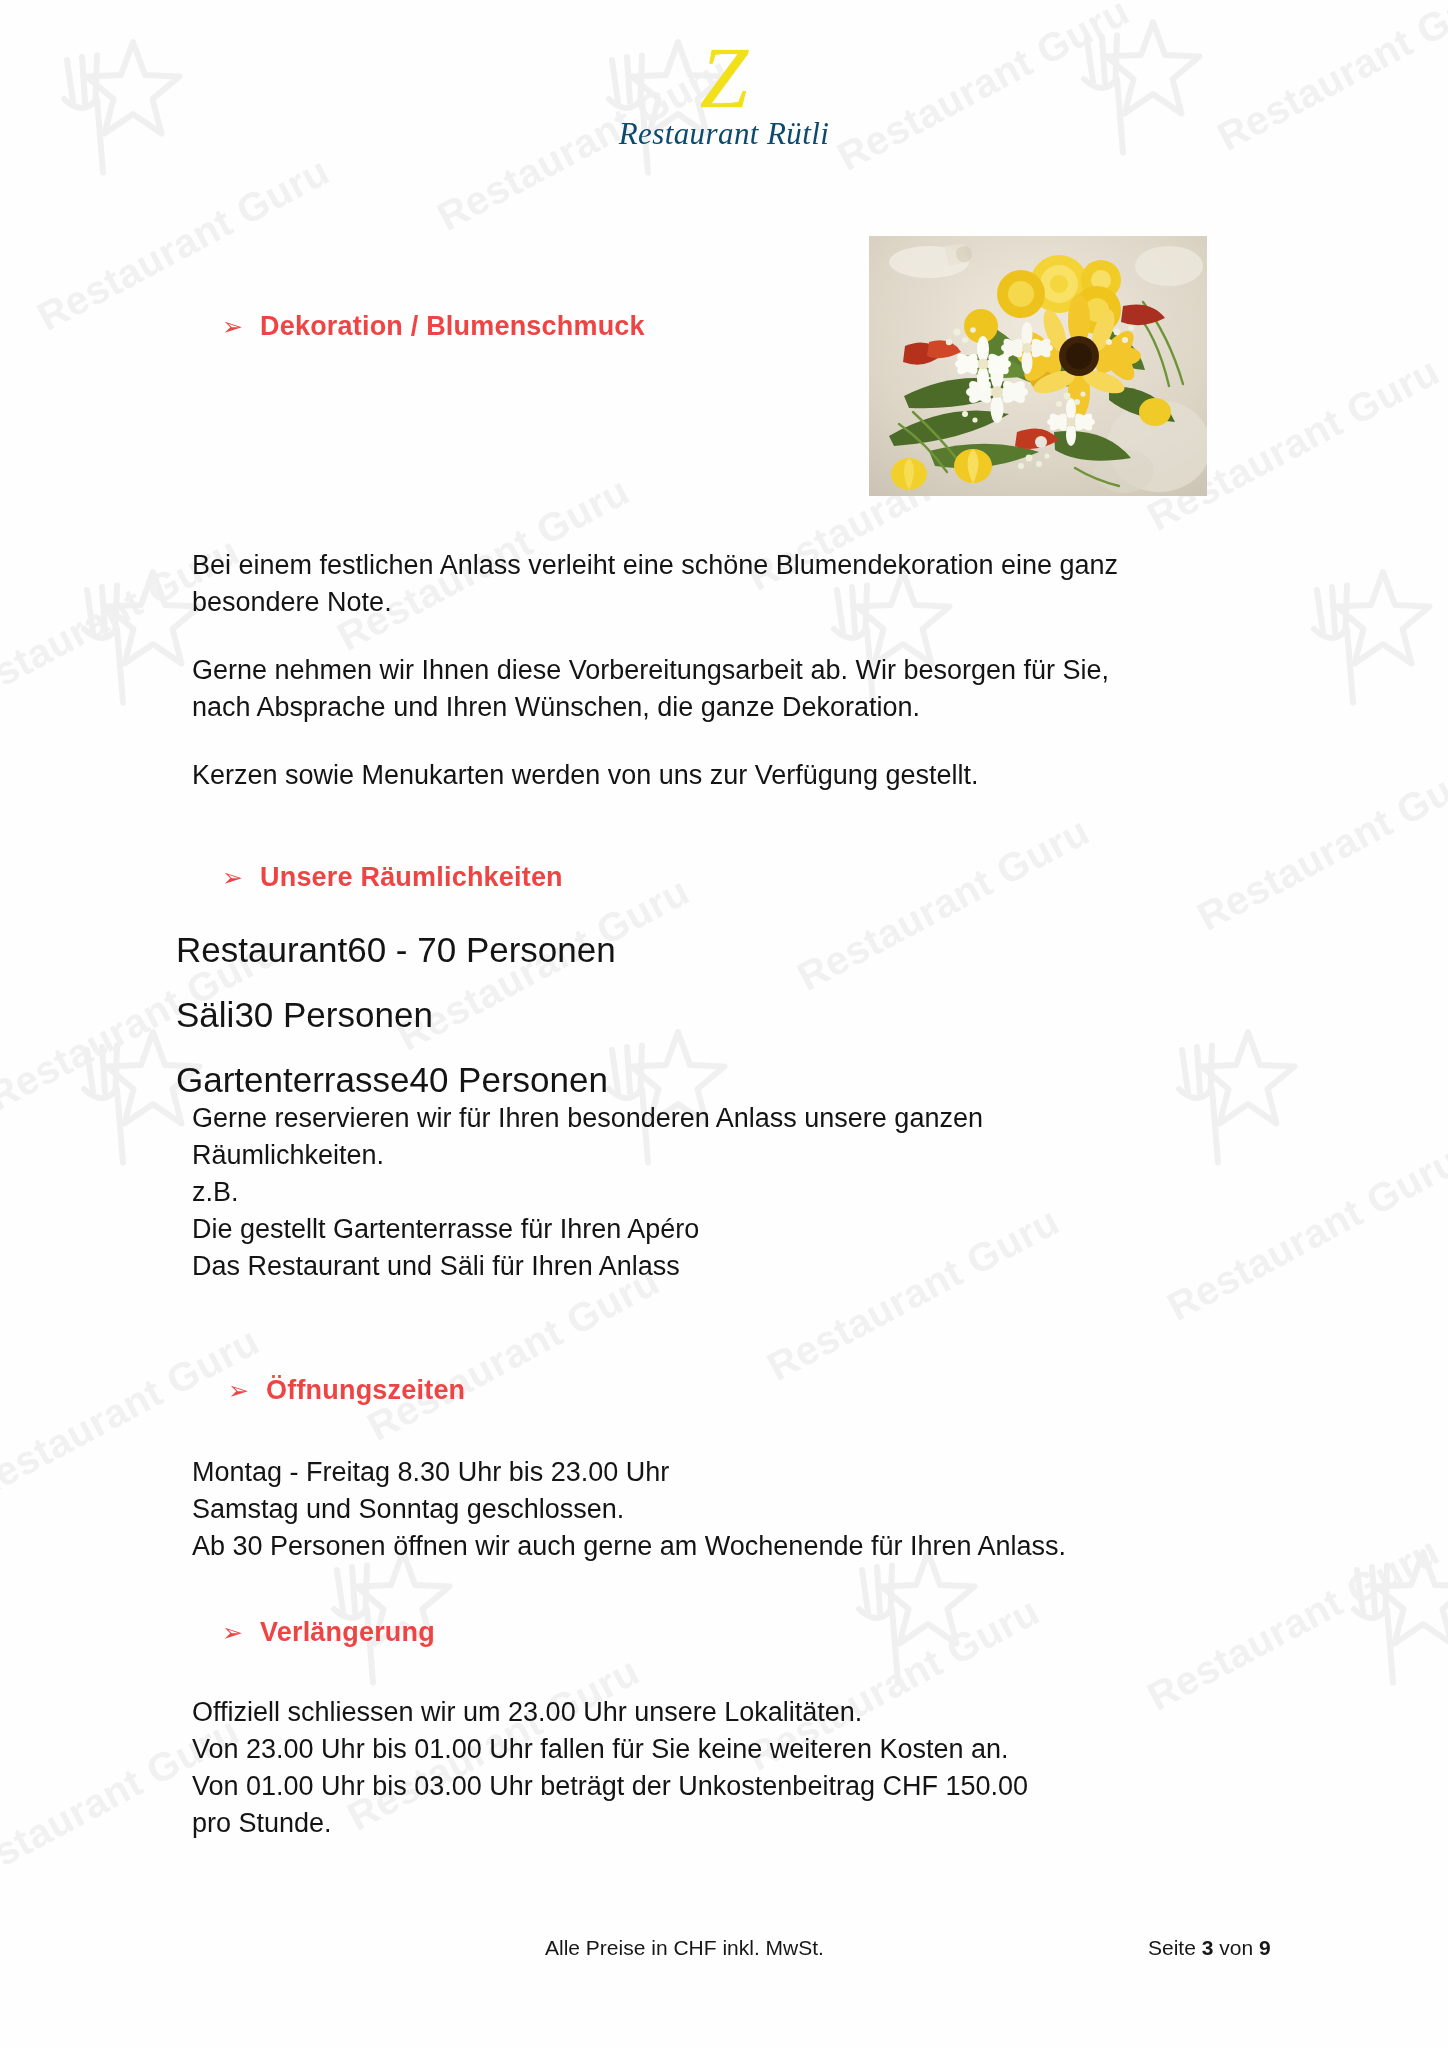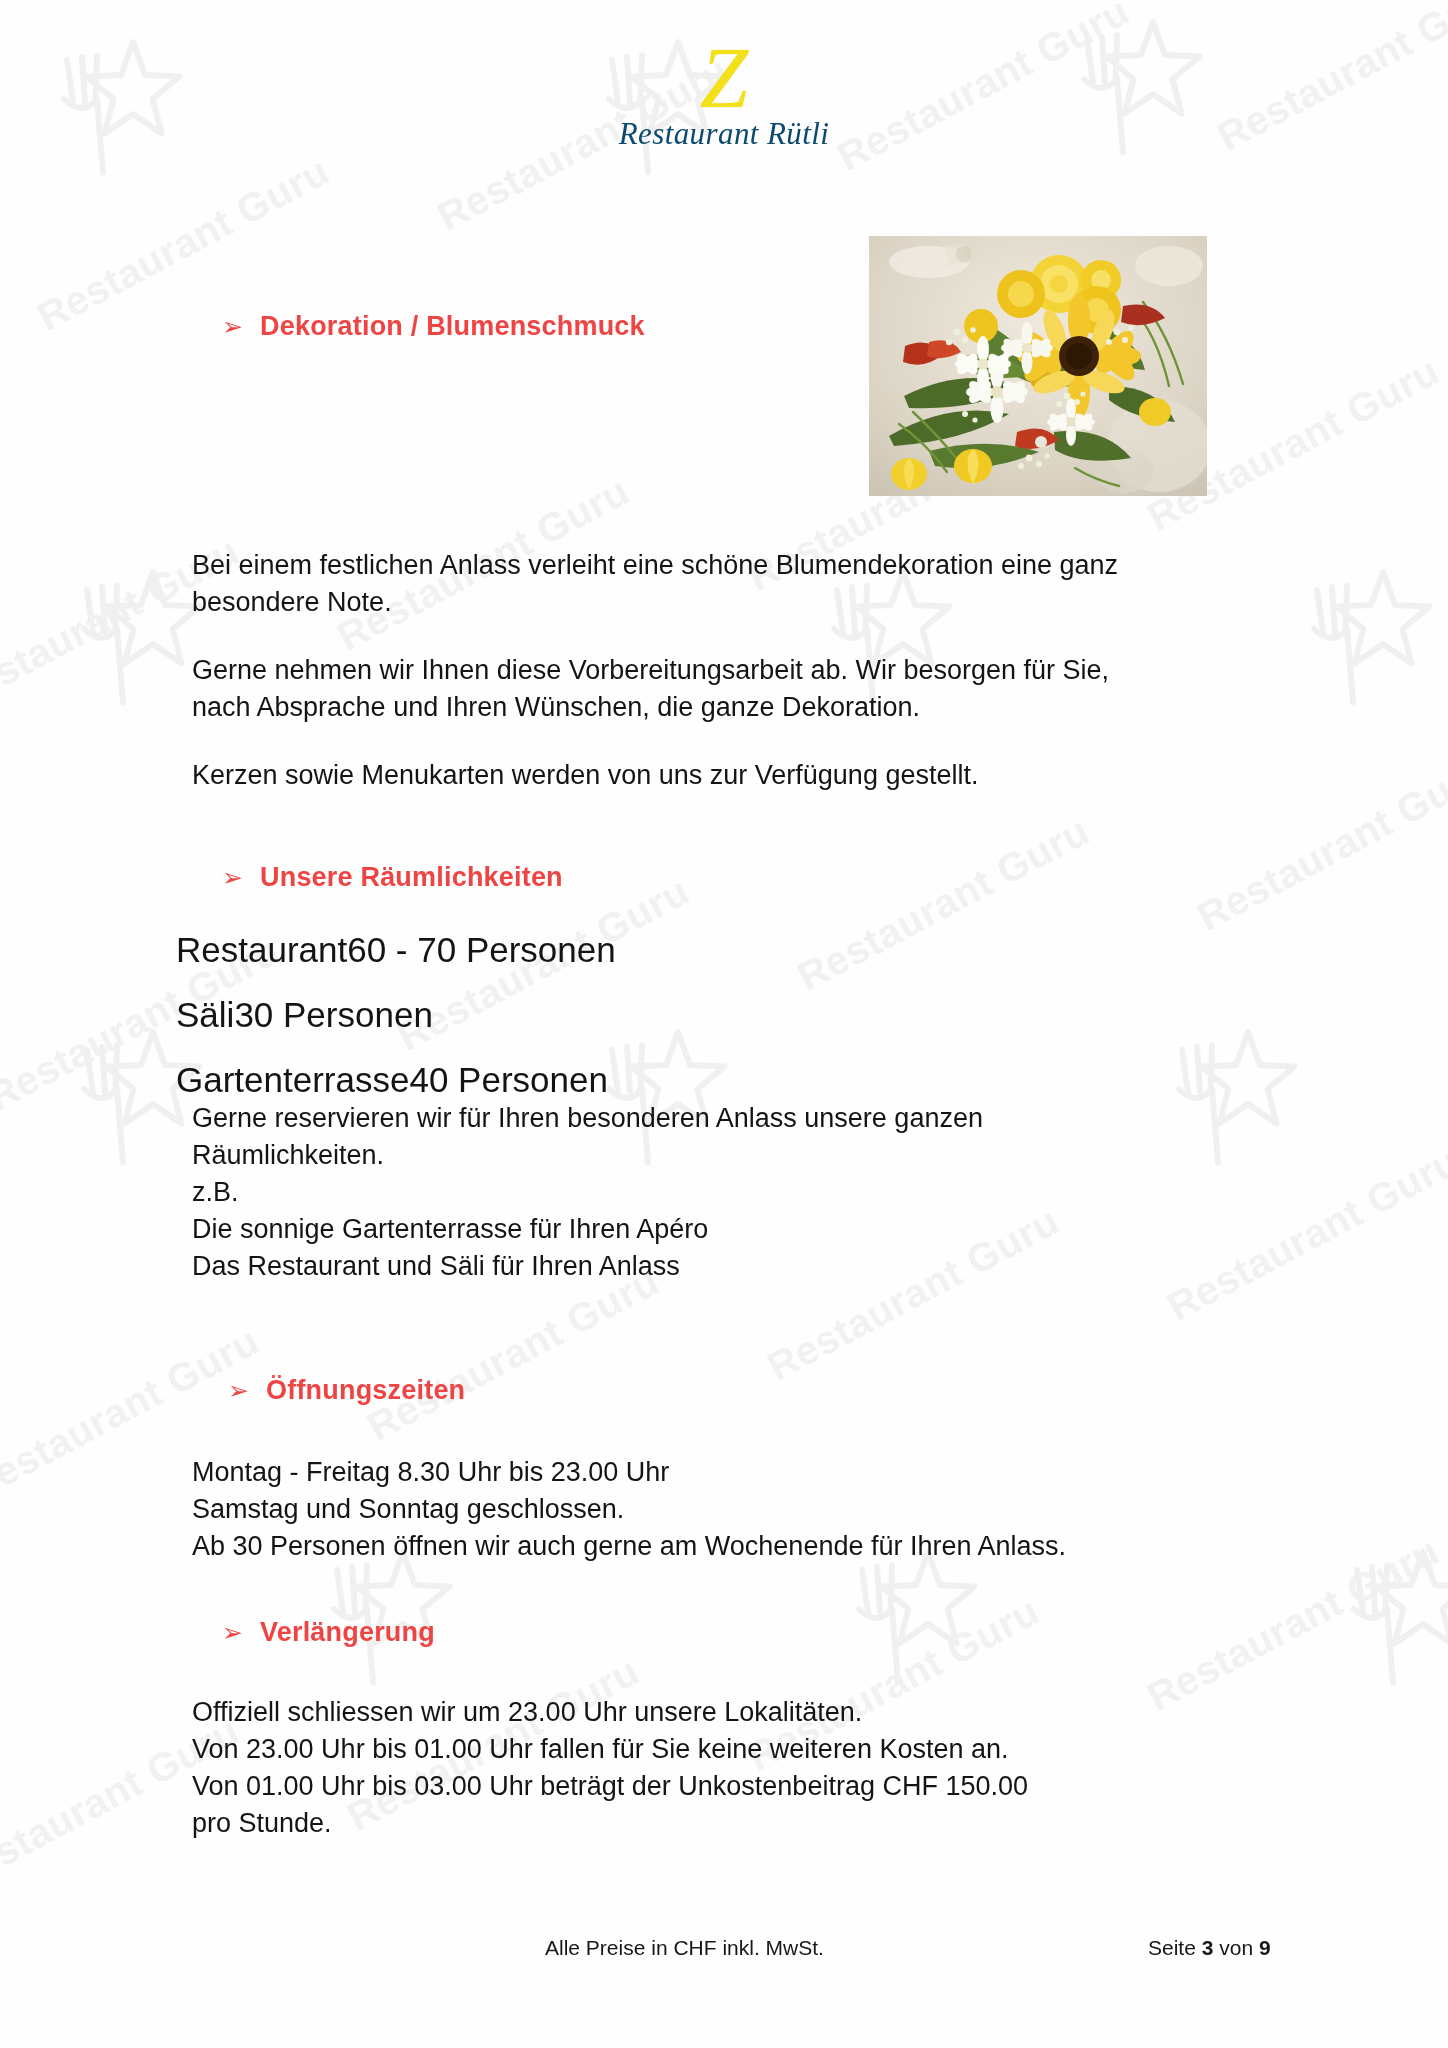--- a/index.html
+++ b/index.html
@@ -495,21 +495,21 @@
       <div class="room-row">
         <span class="room-name">Gartenterrasse</span>
         <span class="room-cap">40 Personen</span>
       </div>
     </div>
 
     <div class="para" style="left:176px; top:1100px;">
       <span class="ln">Gerne reservieren wir für Ihren besonderen Anlass unsere ganzen</span>
       <span class="ln">Räumlichkeiten.</span>
       <span class="ln">z.B.</span>
-      <span class="ln">Die sonnige Gartenterrasse für Ihren Apéro</span>
+      <span class="ln">Die gestellt Gartenterrasse für Ihren Apéro</span>
       <span class="ln">Das Restaurant und Säli für Ihren Anlass</span>
     </div>
 
     <div class="sec-heading" style="left:228px; top:1375px;">
       <span class="arrow">➢</span><span>Öffnungszeiten</span>
     </div>
 
     <div class="para" style="left:176px; top:1454px;">
       <span class="ln">Montag - Freitag 8.30 Uhr bis 23.00 Uhr</span>
       <span class="ln">Samstag und Sonntag geschlossen.</span>

